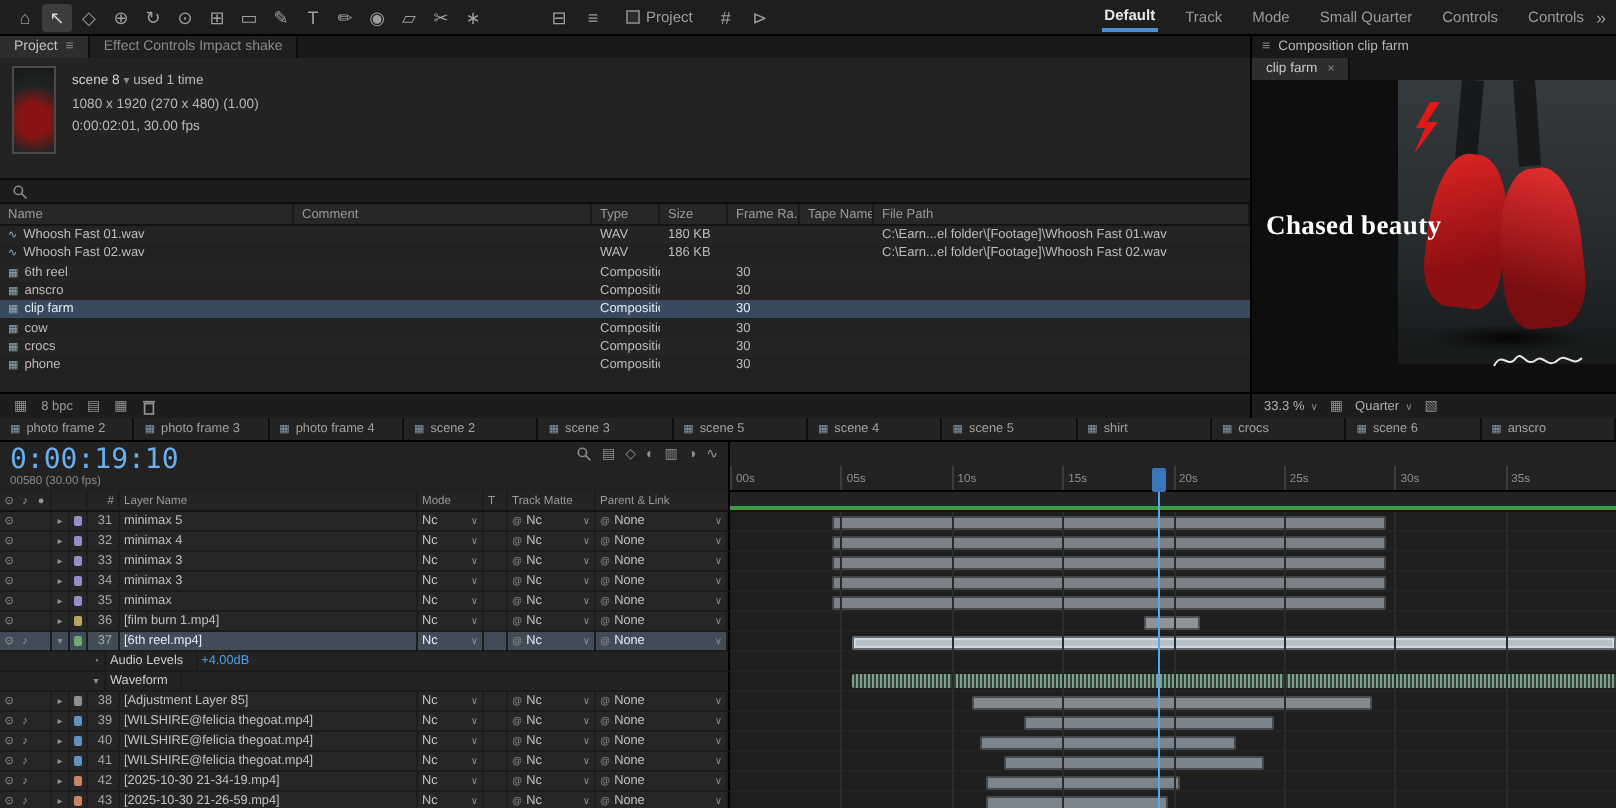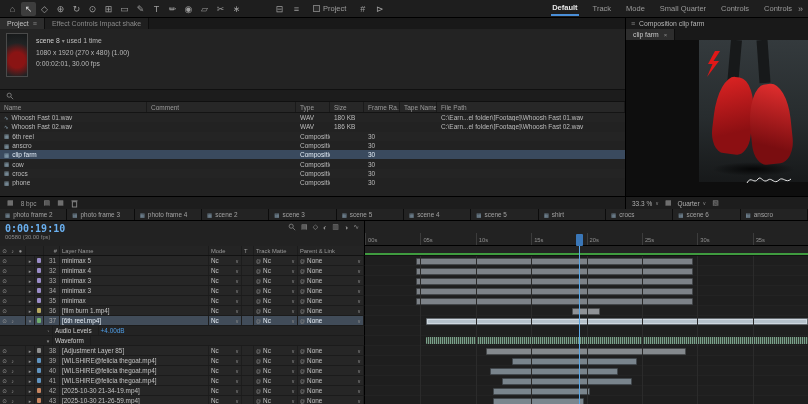--- a/index.html
+++ b/index.html
@@ -71,21 +71,21 @@
 
   
   #comp-tabs-strip{position:absolute;top:209px;left:0;right:0;height:12px;background:#161616;border-bottom:1px solid #000;display:flex;overflow:hidden;}
   .ctab{flex:1;display:flex;align-items:center;gap:3px;padding:0 5px;border-right:1px solid #0c0c0c;background:#232323;font-size:6.4px;color:#a2a2a2;white-space:nowrap;overflow:hidden;min-width:0;}
   .ctab-ico{color:#7f96a8;font-size:5.5px;flex:none;}
 
   
   #timeline{position:absolute;top:221px;left:0;right:0;bottom:0;background:#1f1f1f;display:flex;flex-direction:column;overflow:hidden;}
   .tl-top{height:25px;display:flex;flex:none;}
   .tl-top-left{width:365px;display:flex;padding:2px 5px;gap:8px;border-right:1px solid #000;background:#222;flex:none;align-items:flex-start;}
-  .timecode{color:#6ab0f0;font-family:"DejaVu Sans Mono",monospace;font-size:10px;font-weight:bold;line-height:1.1;}
+  .timecode{color:#6ab0f0;font-family:"DejaVu Sans Mono",monospace;font-size:14px;font-weight:normal;line-height:1.1;}
   .frame-info{font-size:5.8px;color:#8a8a8a;}
   .tl-top-icons{margin-left:auto;display:flex;align-items:flex-end;gap:5px;font-size:7px;color:#909090;padding-bottom:3px;}
   #ruler{flex:1;position:relative;background:#222;border-bottom:1px solid #000;overflow:hidden;}
   .tick{position:absolute;top:12px;bottom:0;border-left:1px solid #3c3c3c;}
   .tick-label{position:absolute;bottom:2px;left:2px;font-size:5.8px;color:#8f8f8f;white-space:nowrap;}
   .tl-mid{height:10px;display:flex;flex:none;}
   #tl-colhead{width:365px;display:flex;background:#242424;border-right:1px solid #000;border-bottom:1px solid #121212;font-size:5.8px;color:#9a9a9a;align-items:center;flex:none;}
   .hc{padding:0 2px;overflow:hidden;white-space:nowrap;flex:none;height:100%;display:flex;align-items:center;border-right:1px solid #1c1c1c;}
   .track-top{flex:1;background:#232323;position:relative;border-bottom:1px solid #121212;}
   #render-bar{position:absolute;left:0;right:0;bottom:0;height:2px;background:#3f9b3f;}
@@ -338,20 +338,21 @@
       <div class="photo">
         <div class="leg leg1"></div>
         <div class="leg leg2"></div>
         <div class="shadow"></div>
         <div class="boot boot1"></div>
         <div class="boot boot2"></div>
         <svg width="16" height="26" viewBox="0 0 16 26" style="position:absolute;left:6%;top:8%;">
           <polygon points="10,0 3,13 7.5,13 2,26 14,10 8.5,10 15,0" fill="#e01818"></polygon>
         </svg>
       </div>
+      <div class="overlay-title">Chased beauty</div>
       <svg class="sig" width="48" height="14" viewBox="0 0 48 14">
         <path d="M2,10 C6,2 9,12 13,6 C16,2 18,11 23,7 C27,4 29,12 34,7 C38,3 41,11 46,6" fill="none" stroke="#e8e8e8" stroke-width="1"></path>
       </svg>
     </div>
     <div class="comp-footer">
       <span class="dd">
         <span>33.3 %</span>
         <span class="caret">∨</span>
       </span>
       <span class="fico">▦</span>

